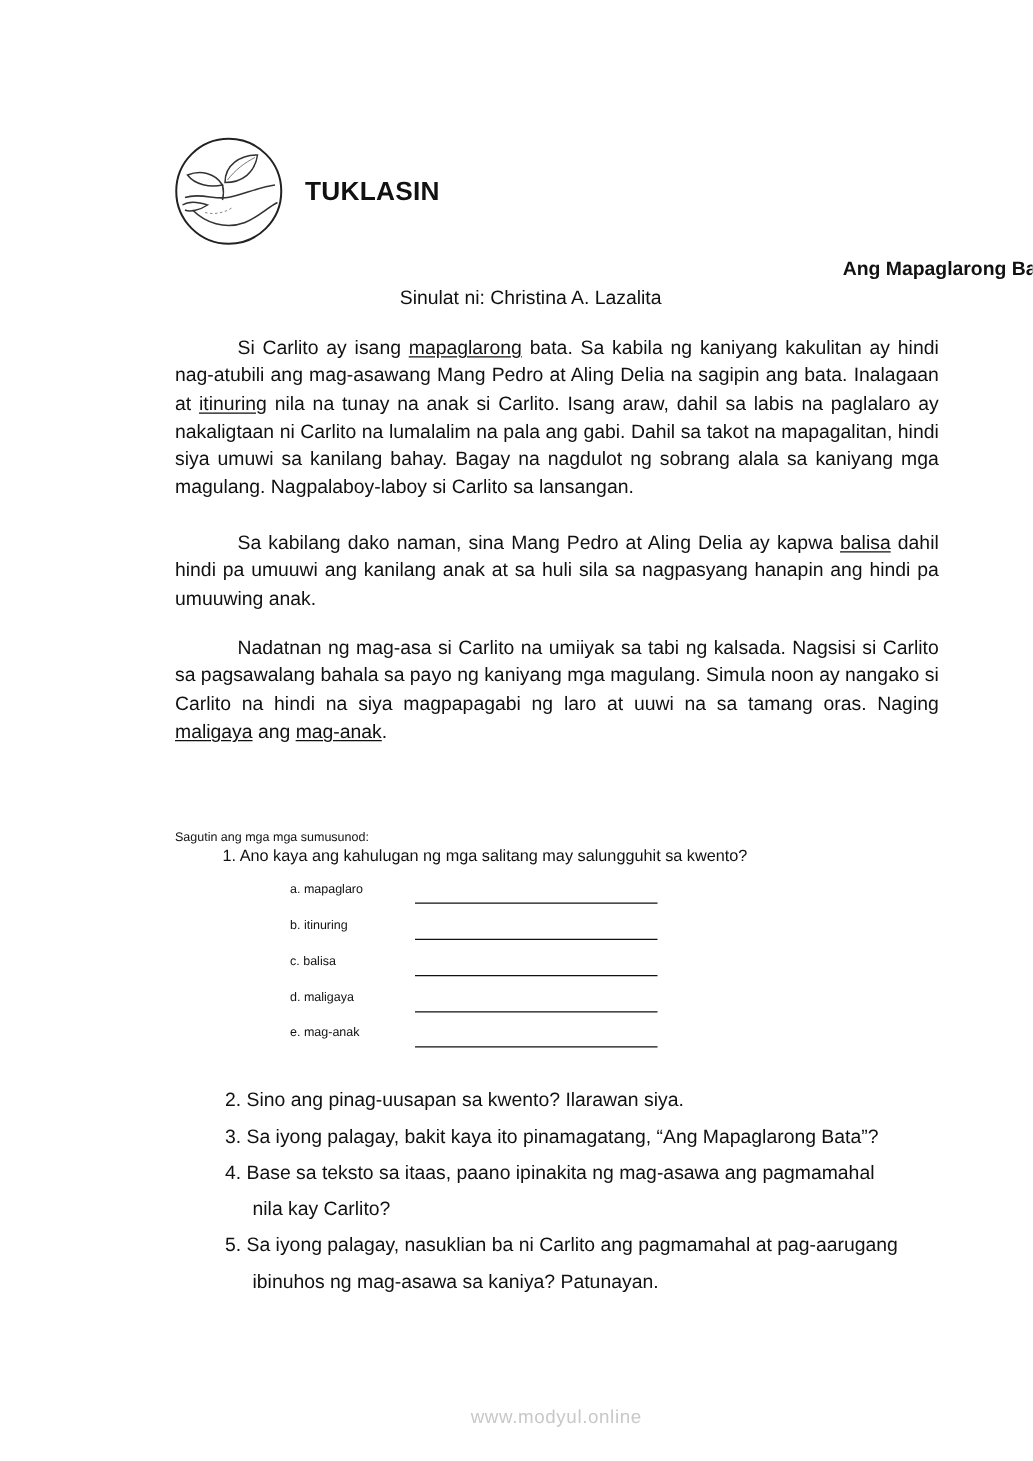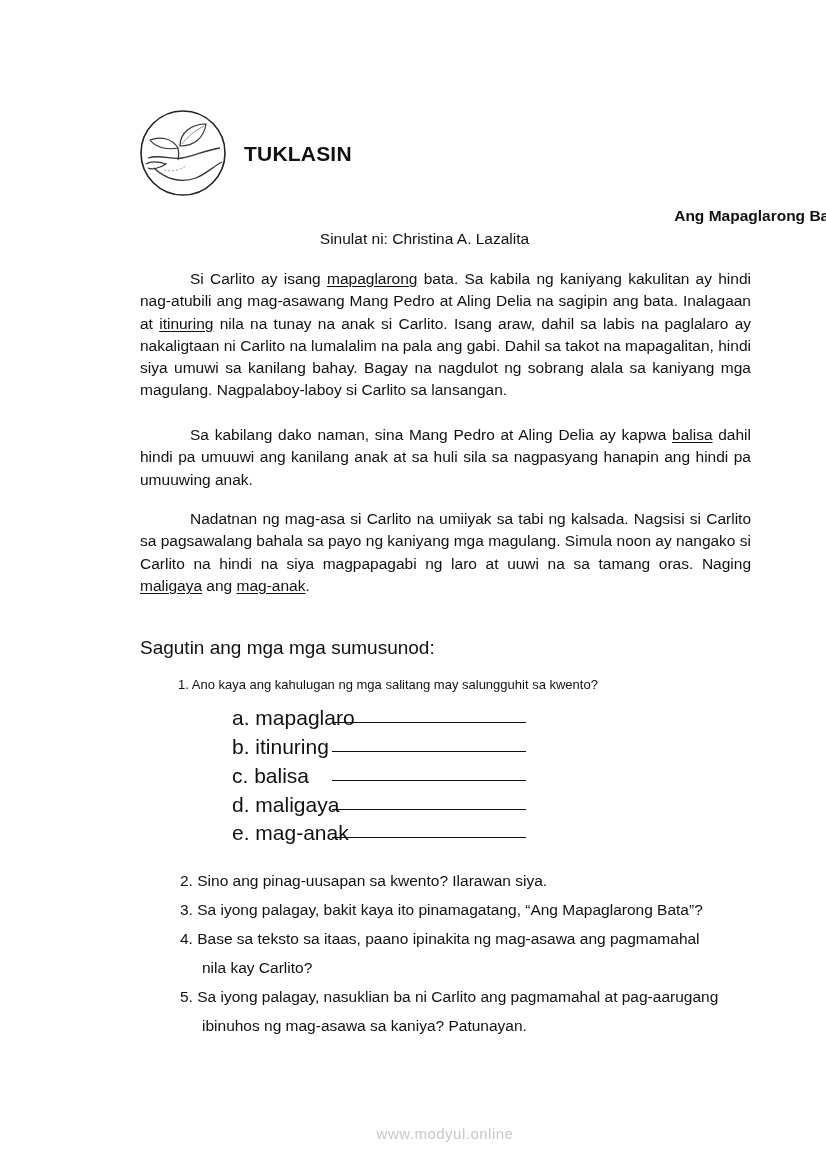--- a/index.html
+++ b/index.html
@@ -8,23 +8,23 @@
     .page { position: absolute; left: 0; top: 0; width: 826px; height: 1169px; margin-left: 32px; }
     .logo { position: absolute; left: 104px; top: 108px; width: 96px; height: 90px; }
     .section-title { position: absolute; left: 212px; top: 142px; font-size: 21px; font-weight: bold; letter-spacing: 0.2px; }
     .story-title { position: absolute; left: 0; width: 811px; top: 207px; text-align: right; font-size: 15.5px; font-weight: bold; }
     .story-author { position: absolute; left: 0; width: 785px; top: 230px; text-align: center; font-size: 15.5px; }
     .para { position: absolute; left: 108px; width: 611px; font-size: 15.5px; line-height: 22.3px; text-align: justify; text-indent: 50px; }
     .para u { text-decoration: underline; text-underline-offset: 2px; }
     .p1 { top: 268px; }
     .p2 { top: 424px; }
     .p3 { top: 508px; }
-    .instr { position: absolute; left: 108px; top: 637px; font-size: 19px; }
+    .instr { position: absolute; left: 108px; top: 665px; font-size: 10px; }
     .q1 { position: absolute; left: 146px; top: 677px; font-size: 13px; }
-    .sub { position: absolute; left: 200px; font-size: 21px; }
+    .sub { position: absolute; left: 200px; font-size: 10px; }
     .sub .line { position: absolute; left: 100px; top: 16px; width: 194px; border-bottom: 1px solid #111; }
     .qs { position: absolute; left: 148px; width: 572px; font-size: 15.5px; line-height: 29px; }
     .qs .q { text-align: justify; }
     .qs .cont { padding-left: 22px; }
     .watermark { position: absolute; left: 0; width: 826px; top: 1125px; text-align: center; font-size: 15px; color: #c8c8c8; letter-spacing: 0.5px; }
   </style>
 </head>
 <body>
 
 <div class="page">

